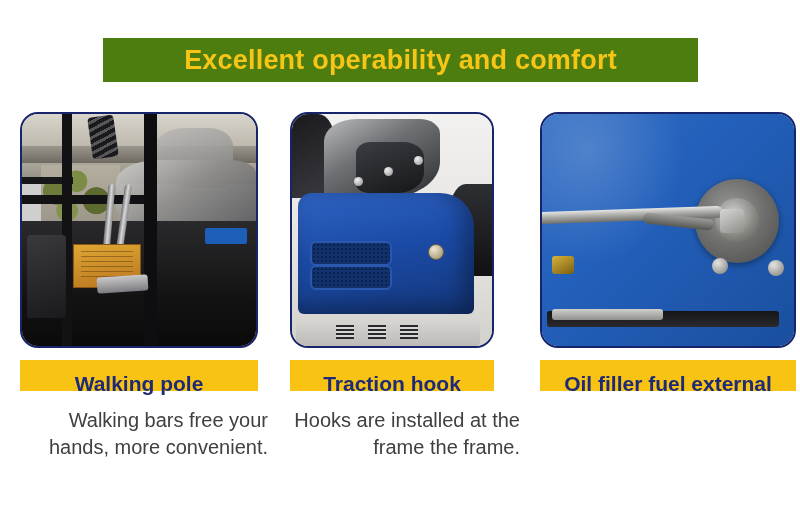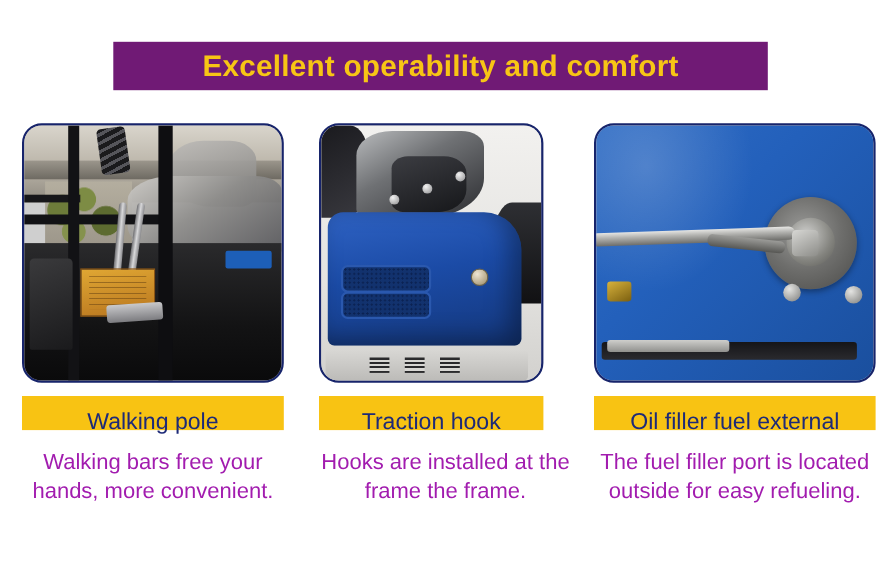--- a/index.html
+++ b/index.html
@@ -16,21 +16,21 @@
     -webkit-font-smoothing: antialiased;
   }
 
   
   #header-banner {
     position: absolute;
     left: 103px;
     top: 38px;
     width: 595px;
     height: 44px;
-    background: #701a75;
+    background: #4d7c0f;
     display: flex;
     align-items: center;
     justify-content: center;
   }
   #header-title {
     color: #f7c515;
     font-size: 27px;
     font-weight: bold;
     letter-spacing: 0.2px;
     line-height: 1;
@@ -278,33 +278,33 @@
     margin-top: 12px;
     height: 31px;
     background: #f8c313;
     display: flex;
     align-items: center;
     justify-content: center;
   }
   .label-bar .label-text {
     color: #1d2a78;
     font-size: 21px;
-    font-weight: normal;
+    font-weight: bold;
     line-height: 1;
     white-space: nowrap;
     margin-top: 16px;
   }
 
   
   .desc {
     margin-top: 16px;
-    color: #a21caf;
+    color: #404040;
     font-size: 20px;
     line-height: 1.34;
-    text-align: center;
+    text-align: right;
     font-weight: normal;
   }
   .panel-1 .desc { margin-left: -10px; width: 258px; }
   .panel-2 .desc { width: 230px; }
   .panel-3 .desc { width: 256px; }
 </style>
 </head>
 <body>
 
 <div id="header-banner">
@@ -391,16 +391,15 @@
         <div class="ph3-brassnut"></div>
         <div class="ph3-slot"></div>
         <div class="ph3-lip"></div>
       </div>
     </div>
 
     <div class="label-bar">
       <span class="label-text">Oil filler fuel external</span>
     </div>
 
-    <div class="desc">The fuel filler port is located outside for easy refueling.</div>
   </div>
 
 </div>
 
 </body></html>

